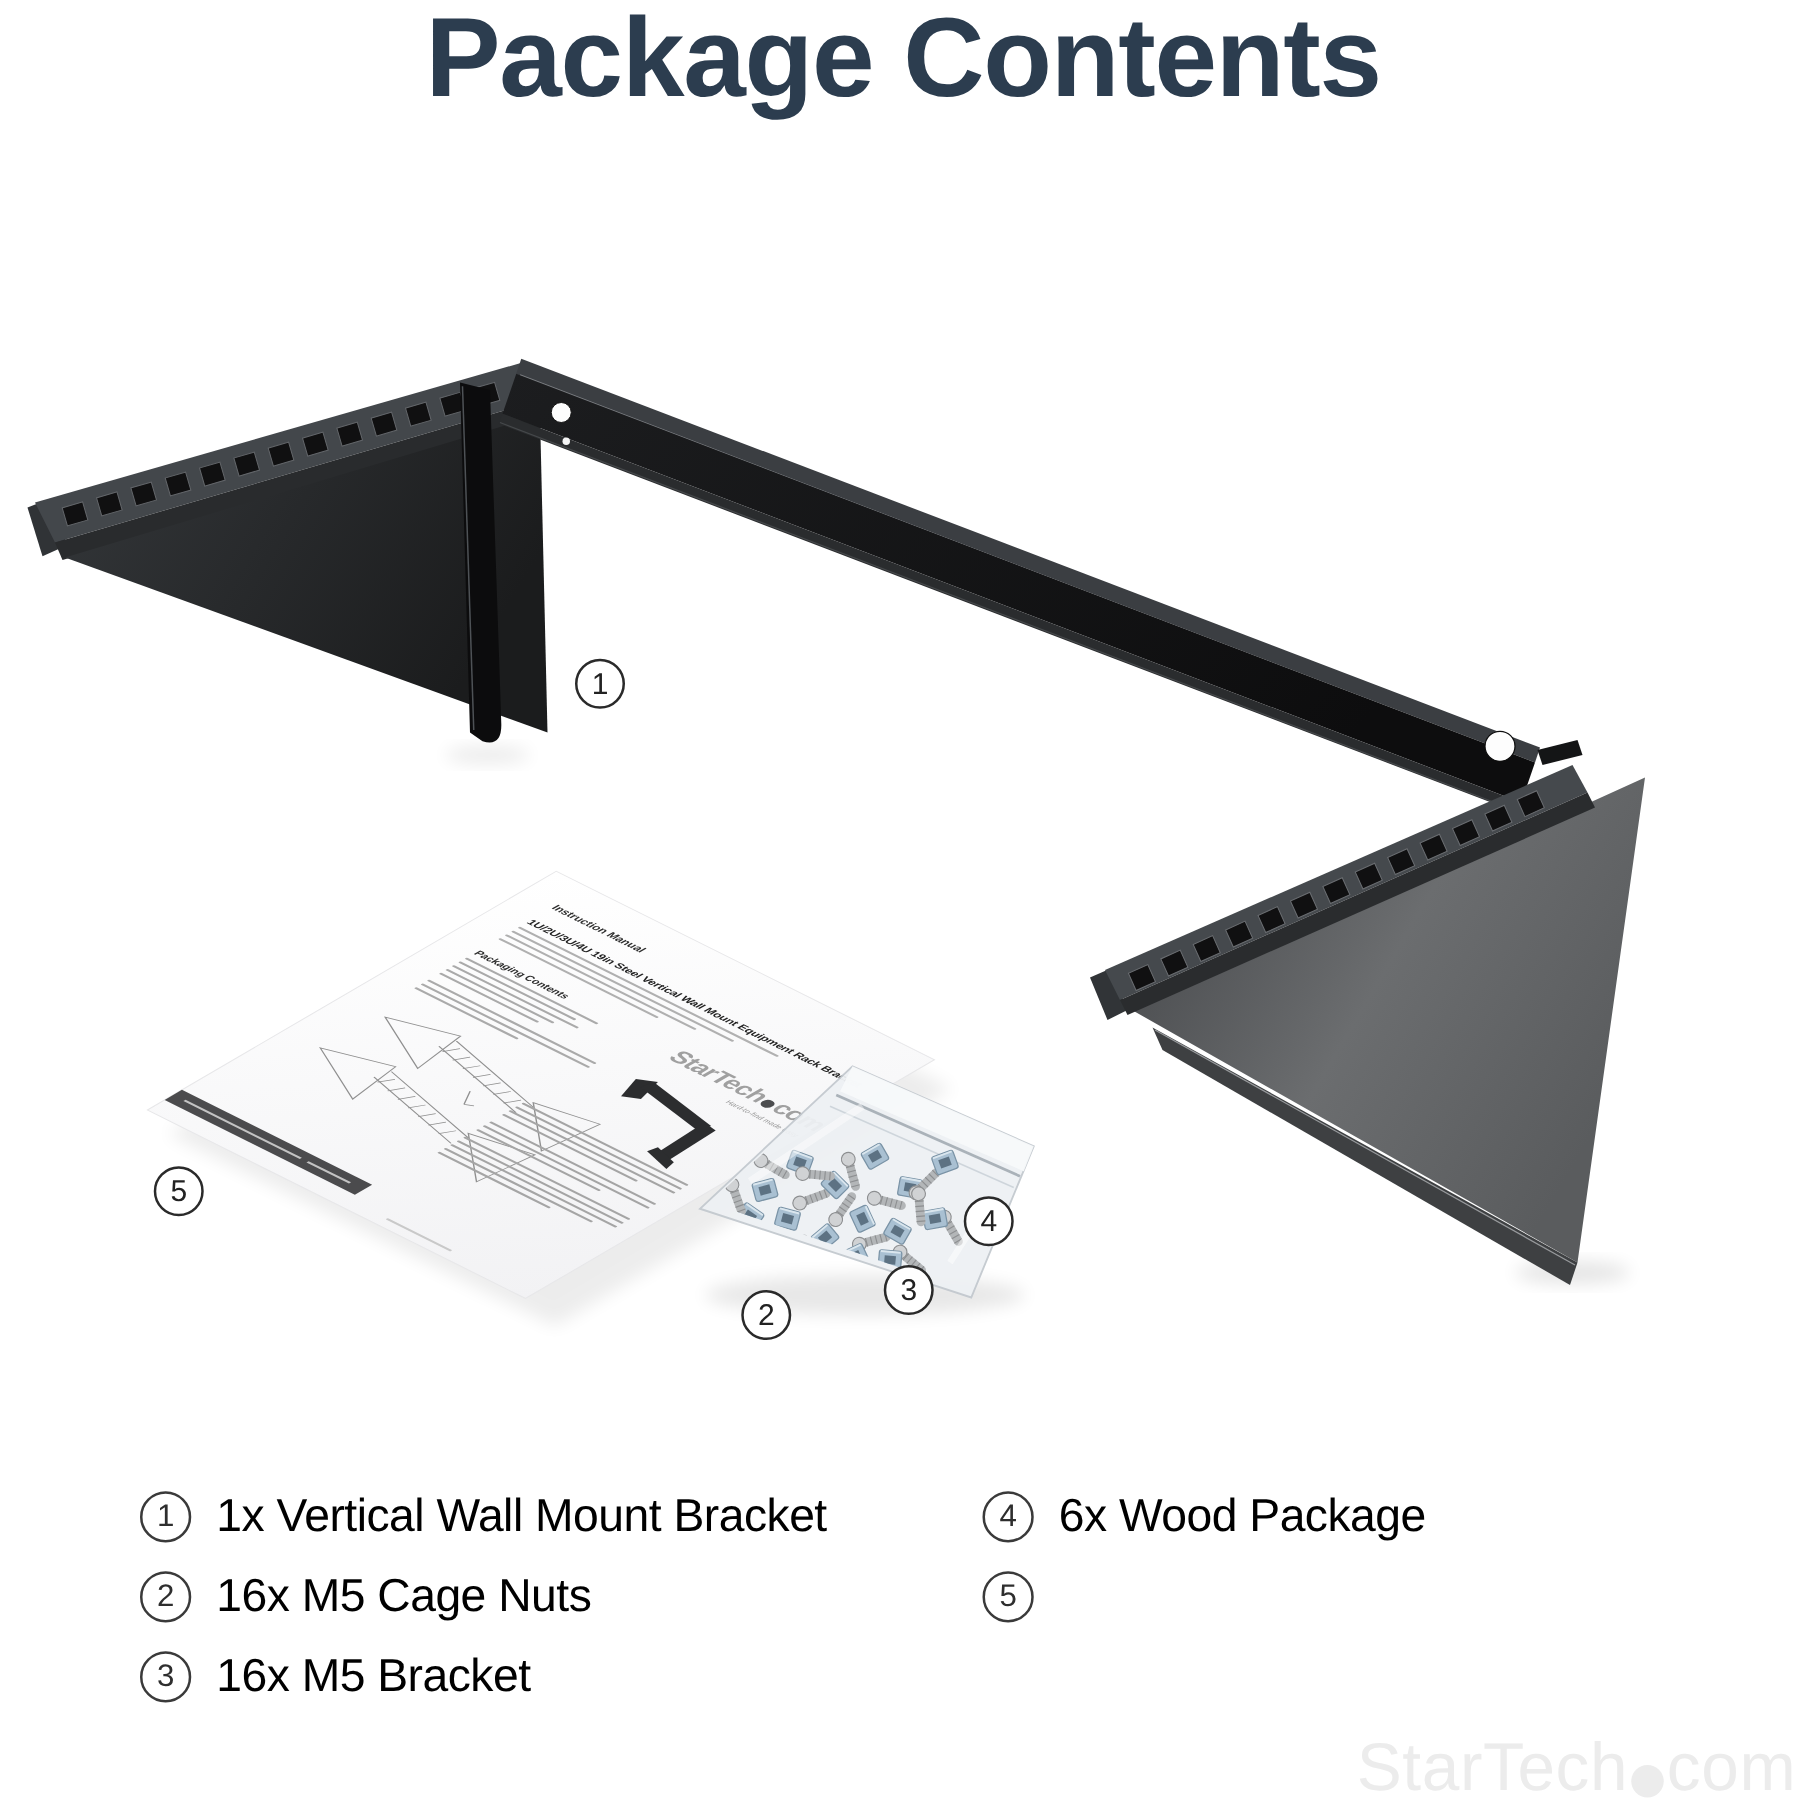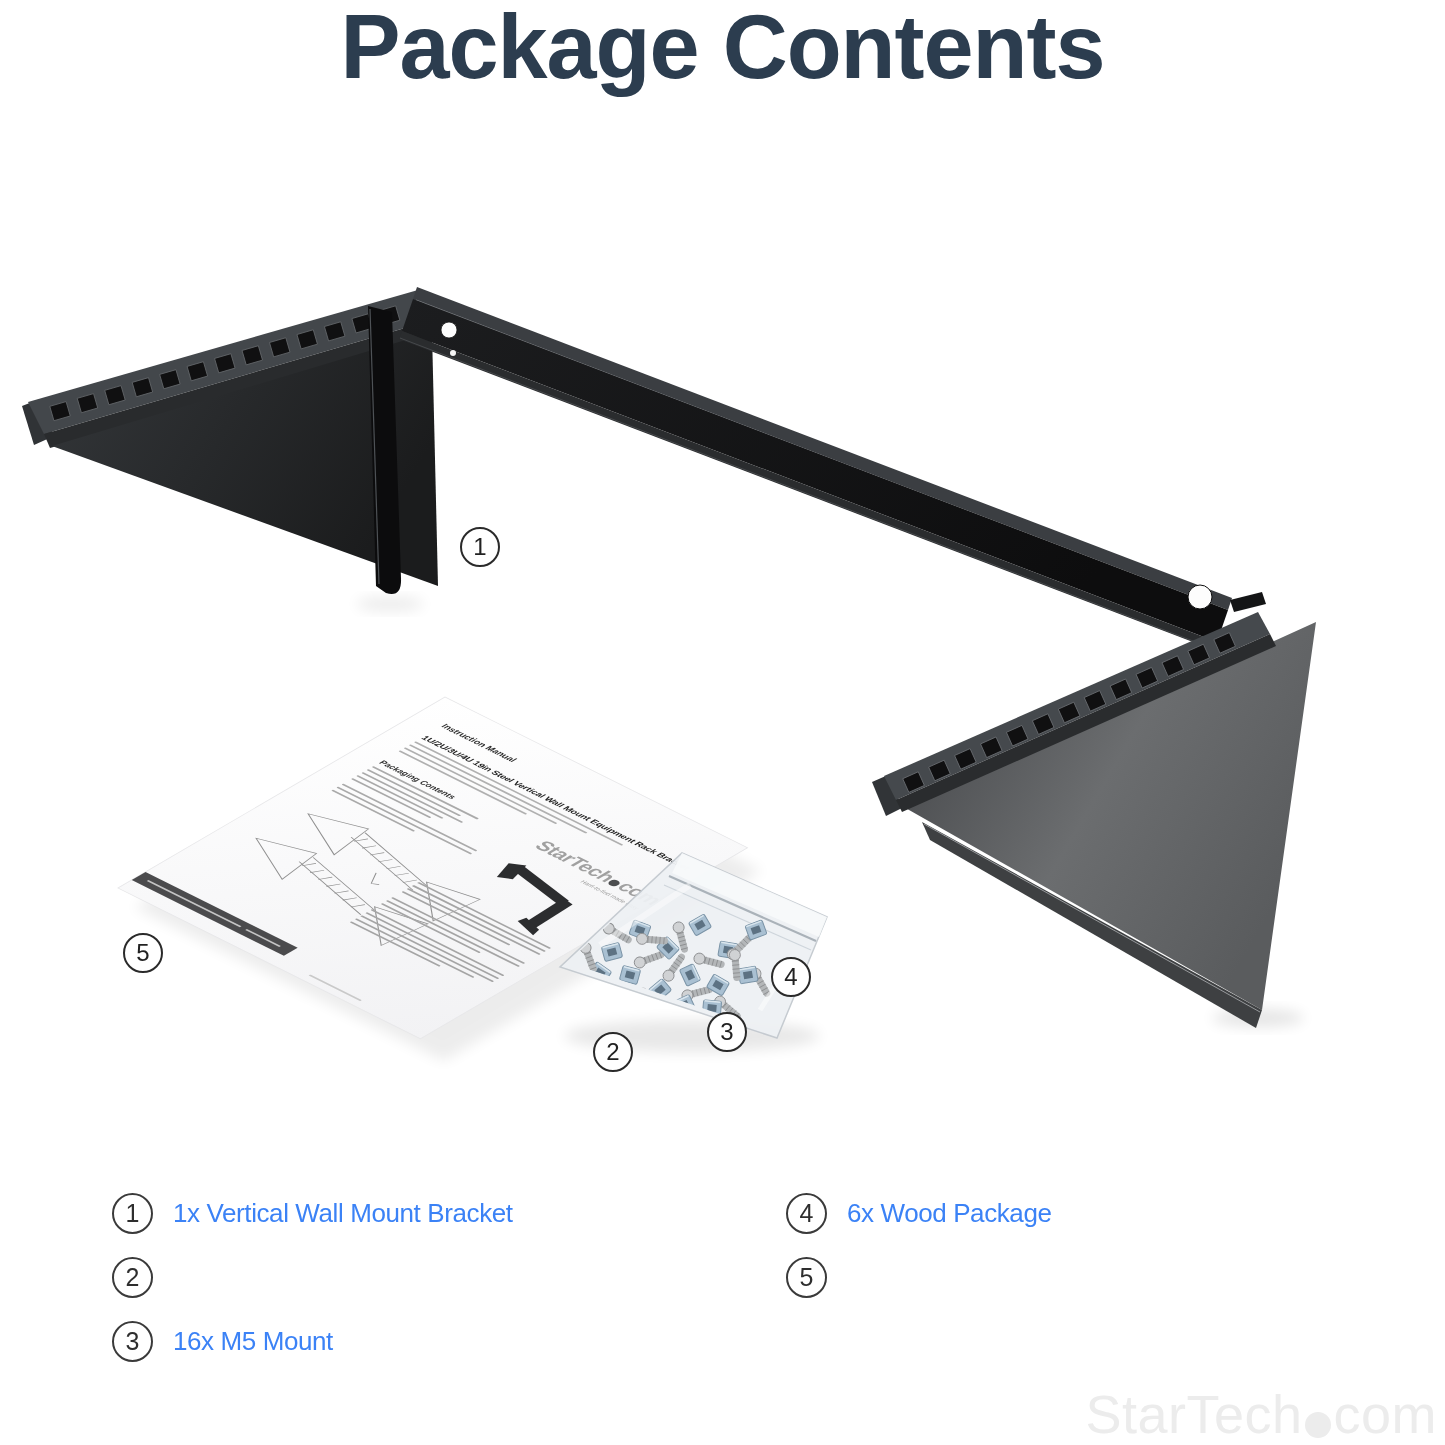--- a/index.html
+++ b/index.html
@@ -16,21 +16,21 @@
   .photo-svg{position:absolute;left:0;top:0;}
   .list-col{position:absolute;display:flex;flex-direction:column;gap:22px;}
   .list-col.left{left:112px;top:1192px;}
   .list-col.right{left:786px;top:1192px;}
   .list-item{display:flex;align-items:center;gap:20px;height:42px;}
   .badge{
     width:41px;height:41px;box-sizing:border-box;border:2px solid #3a3a3a;border-radius:50%;
     display:flex;align-items:center;justify-content:center;
     font-size:25px;color:#2e2e2e;flex:0 0 auto;padding-top:1px;
   }
-  .item-label{font-size:26px;color:#3b82f6;letter-spacing:-0.4px;white-space:nowrap;}
+  .item-label{font-size:37px;color:#000000;letter-spacing:-0.4px;white-space:nowrap;}
   .watermark{
     position:absolute;right:8px;bottom:0px;display:flex;align-items:baseline;
     font-size:54px;color:#ececec;letter-spacing:0.5px;user-select:none;
   }
   .watermark .dot{
     width:26px;height:26px;border-radius:50%;background:#ececec;
     align-self:flex-end;margin:0 2px 7px 3px;
   }
 </style>
 </head>
@@ -286,24 +286,25 @@
     </g>
   </svg>
 
   <div class="list-col left">
     <div class="list-item">
       <div class="badge">1</div>
       <div class="item-label">1x Vertical Wall Mount Bracket</div>
     </div>
     <div class="list-item">
       <div class="badge">2</div>
+      <div class="item-label">16x M5 Cage Nuts</div>
     </div>
     <div class="list-item">
       <div class="badge">3</div>
-      <div class="item-label">16x M5 Mount</div>
+      <div class="item-label">16x M5 Bracket</div>
     </div>
   </div>
 
   <div class="list-col right">
     <div class="list-item">
       <div class="badge">4</div>
       <div class="item-label">6x Wood Package</div>
     </div>
     <div class="list-item">
       <div class="badge">5</div>

